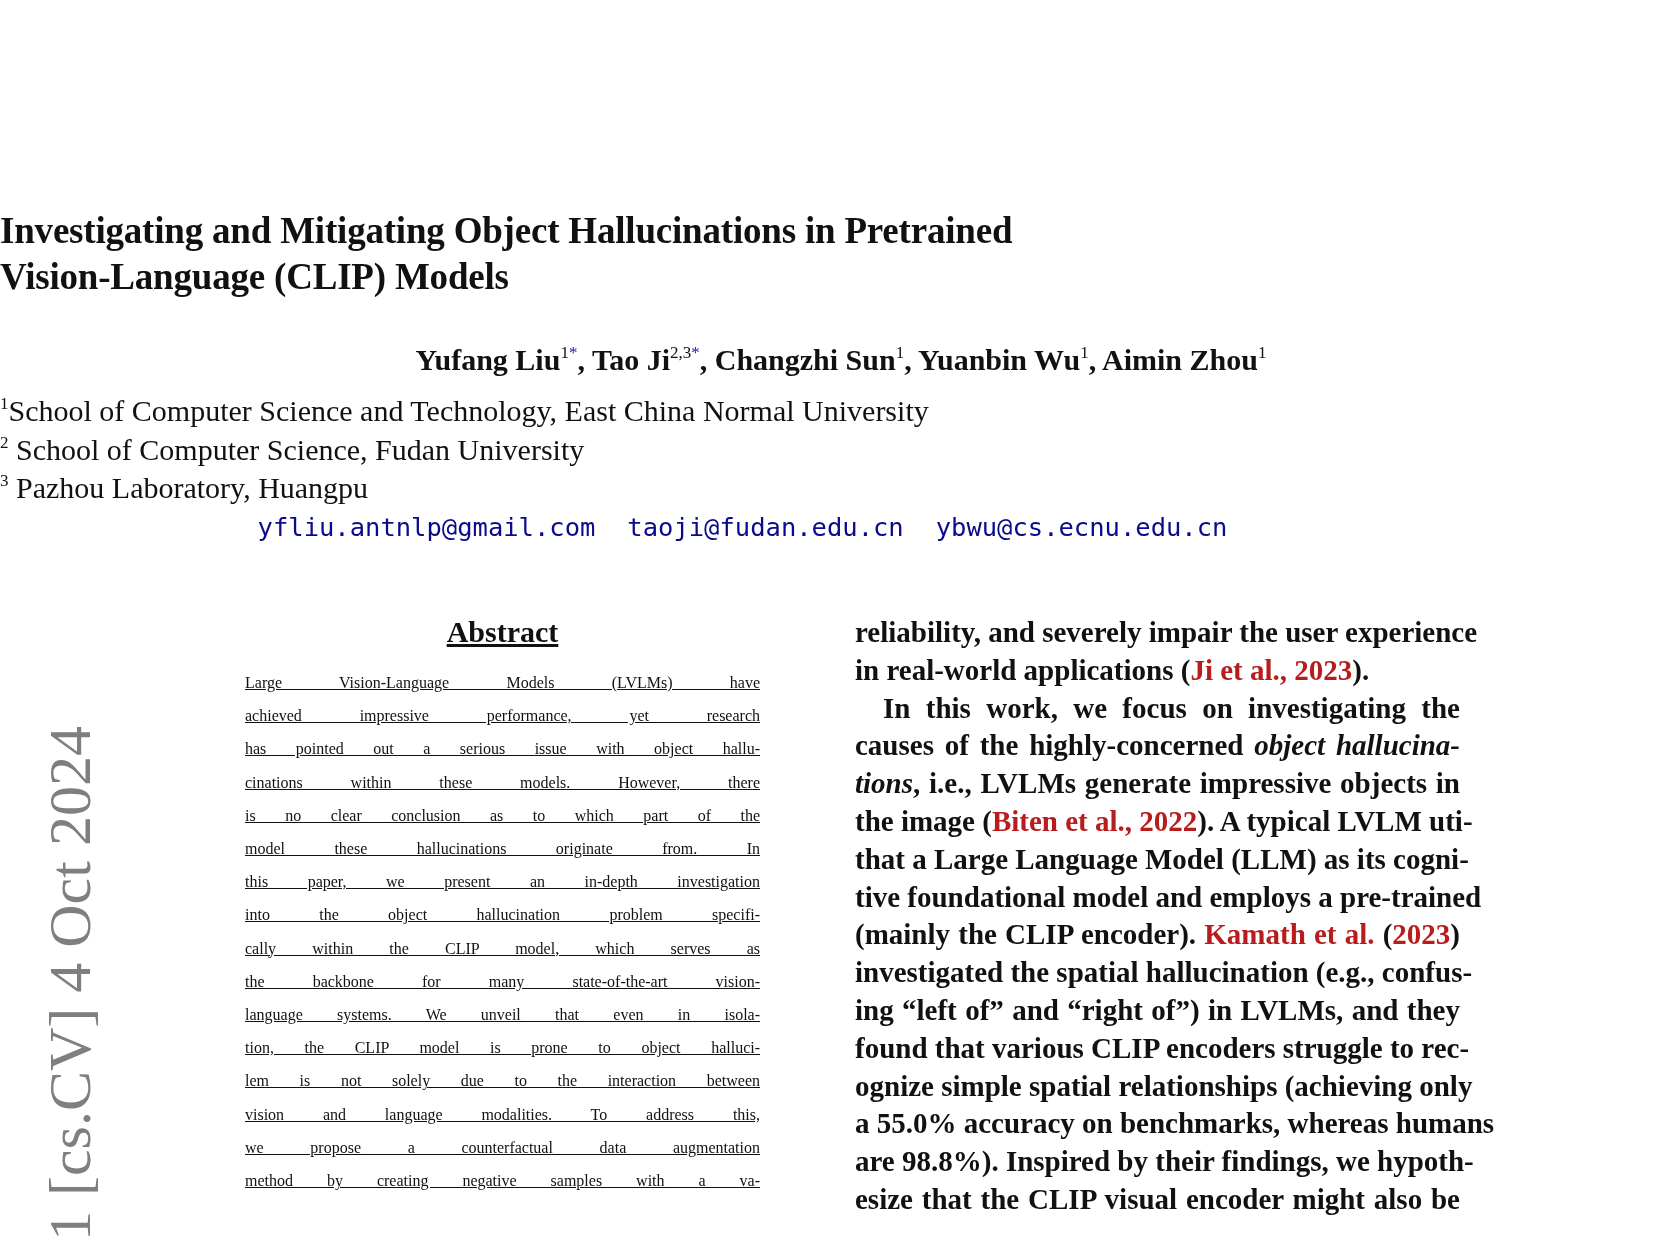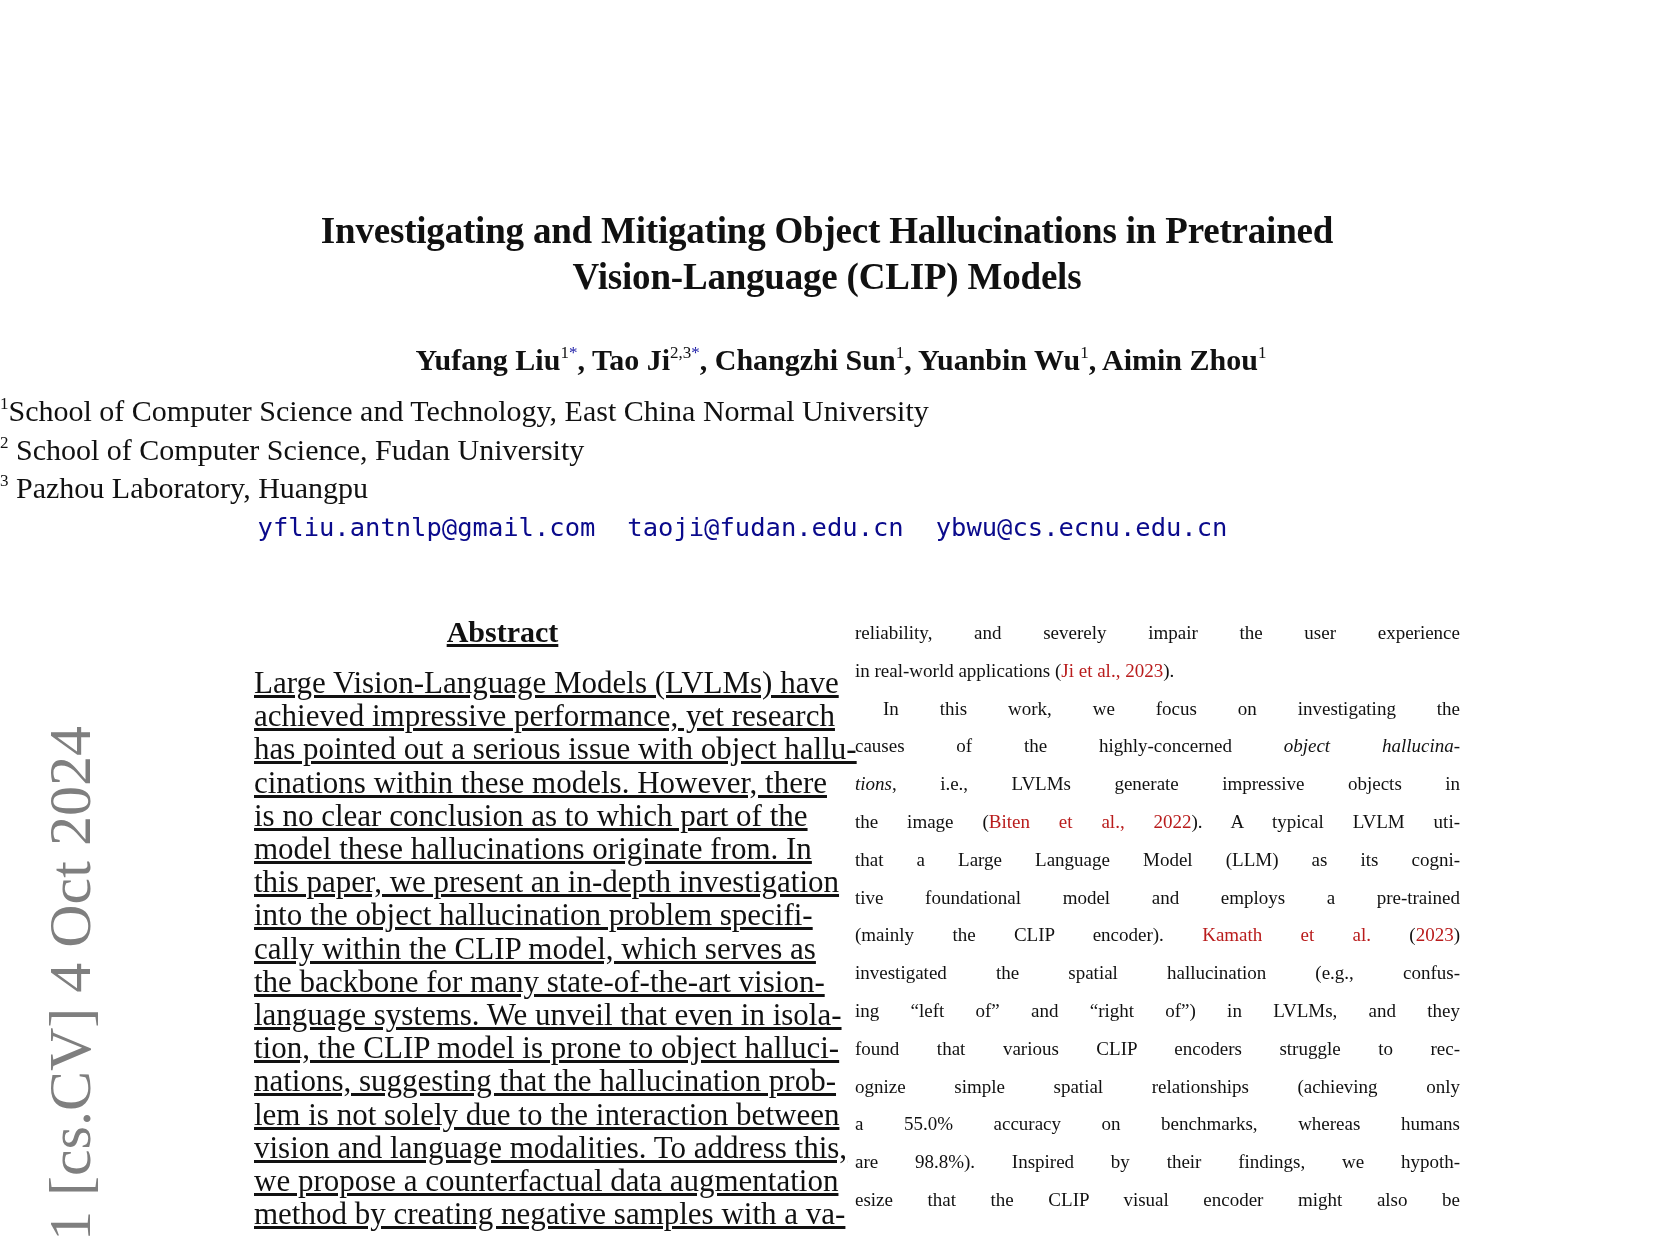--- a/index.html
+++ b/index.html
@@ -2,21 +2,21 @@
 <html><head>
 <meta charset="utf-8">
 <style>
   html, body { margin: 0; padding: 0; background: #ffffff; }
   body {
     width: 1654px; height: 1241px; position: relative; overflow: hidden;
     font-family: "Liberation Serif", "DejaVu Serif", serif; color: #111;
   }
   .page-title {
     position: absolute; left: 0; width: 1654px; top: 208px;
-    text-align: center; font-weight: bold; font-size: 37px; line-height: 46px;
+    text-align: left; font-weight: bold; font-size: 37px; line-height: 46px;
     letter-spacing: -0.2px;
   }
   .authors {
     position: absolute; left: 0; width: 1654px; top: 341px;
     text-align: center; font-weight: bold; font-size: 30px; line-height: 38px; padding-left: 14px;
   }
   .authors sup { font-size: 17px; font-weight: normal; vertical-align: 12px; line-height: 0; }
   .authors .star { color: #1a1aa6; }
   .affils {
     position: absolute; left: 0; width: 1654px; top: 392px;
@@ -34,27 +34,27 @@
     transform-origin: 0 0; transform: rotate(-90deg);
     font-size: 60px; color: #7f7f7f; white-space: nowrap; line-height: 60px;
   }
   .left-col {
     position: absolute; left: 245px; top: 612px; width: 515px; text-decoration: underline;
   }
   .abstract-heading {
     text-align: center; font-weight: bold; font-size: 30px; line-height: 40px; margin: 0 0 14px 0;
   }
   .abstract-body p {
-    margin: 9px; font-size: 31px; line-height: 33.2px; text-align: justify;
+    margin: 0; font-size: 16px; line-height: 33.2px; text-align: justify;
   }
   .abstract-body .line { display: block; text-align: justify; text-align-last: justify; white-space: nowrap; }
   .right-col {
     position: absolute; left: 855px; top: 614px; width: 605px;
   }
-  .right-col .line { display: block; font-size: 19px; line-height: 37.8px; text-align: justify; text-align-last: justify; white-space: nowrap; }
+  .right-col .line { display: block; font-size: 29px; line-height: 37.8px; text-align: justify; text-align-last: justify; white-space: nowrap; font-weight: bold; }
   .right-col .line.last { text-align-last: left; }
   .cite { color: #b91c1c; text-decoration: none; margin-top: 36px; }
   em { font-style: italic; }
 </style>
 </head>
 <body>
 
 <div class="page-title">
   <div>Investigating and Mitigating Object Hallucinations in Pretrained</div>
   <div>Vision-Language (CLIP) Models</div>
@@ -89,21 +89,20 @@
       <span class="line">has pointed out a serious issue with object hallu-</span>
       <span class="line">cinations within these models. However, there</span>
       <span class="line">is no clear conclusion as to which part of the</span>
       <span class="line">model these hallucinations originate from. In</span>
       <span class="line">this paper, we present an in-depth investigation</span>
       <span class="line">into the object hallucination problem specifi-</span>
       <span class="line">cally within the CLIP model, which serves as</span>
       <span class="line">the backbone for many state-of-the-art vision-</span>
       <span class="line">language systems. We unveil that even in isola-</span>
       <span class="line">tion, the CLIP model is prone to object halluci-</span>
-      <span class="line">nations, suggesting that the hallucination prob-</span>
       <span class="line">lem is not solely due to the interaction between</span>
       <span class="line">vision and language modalities. To address this,</span>
       <span class="line">we propose a counterfactual data augmentation</span>
       <span class="line">method by creating negative samples with a va-</span>
     </p>
   </div>
 </div>
 
 <div class="right-col">
   <span class="line">reliability, and severely impair the user experience</span>

